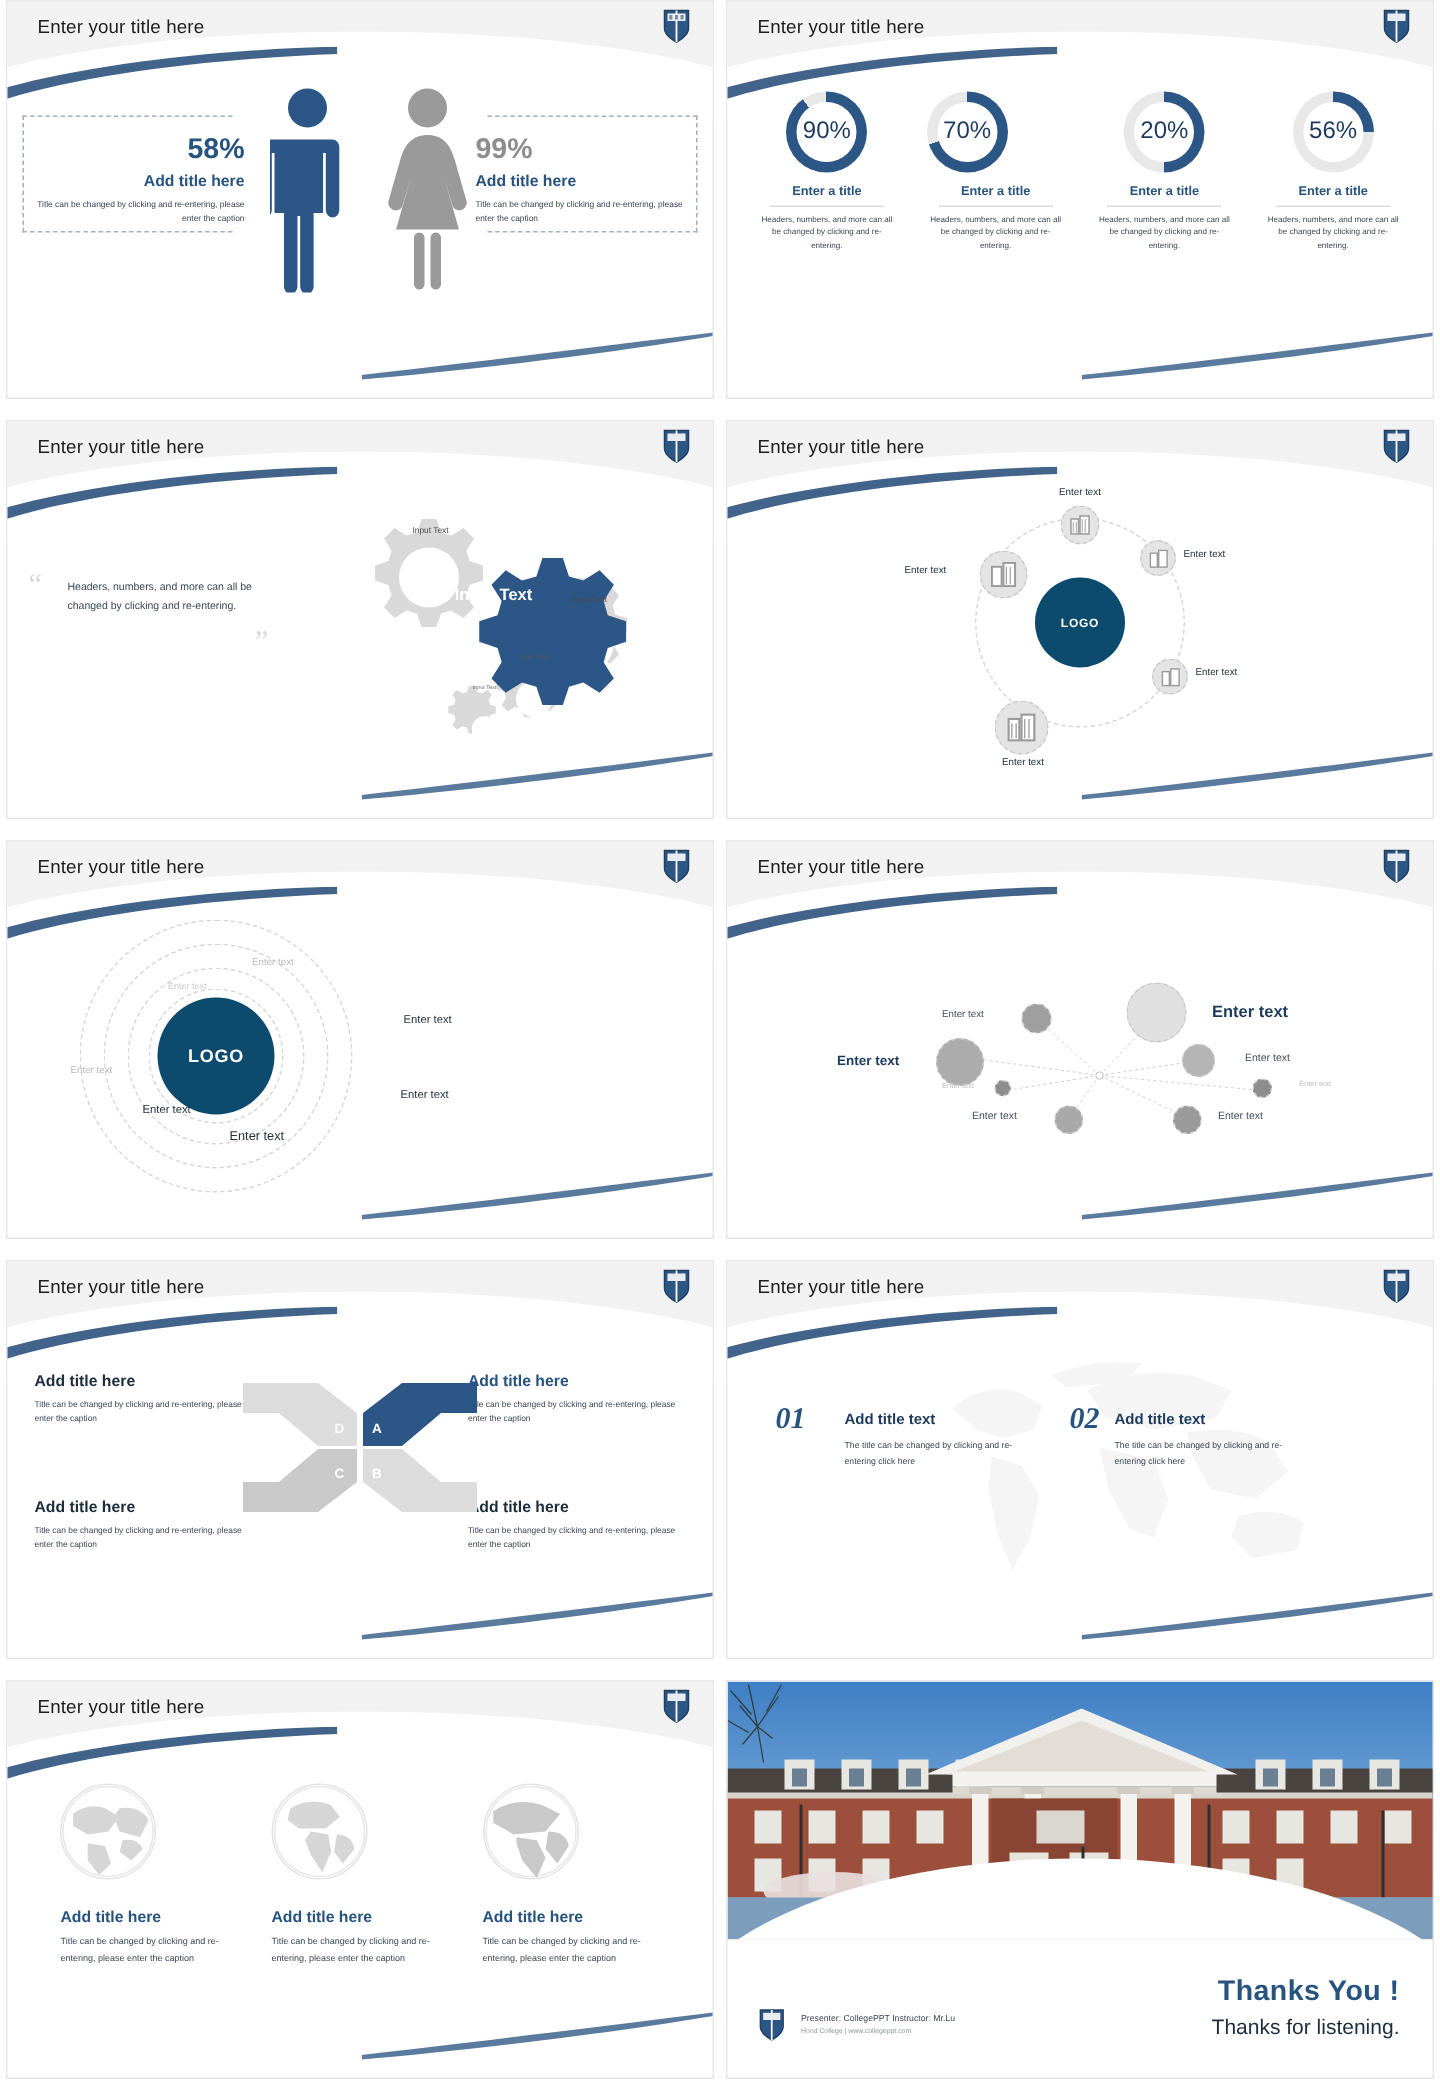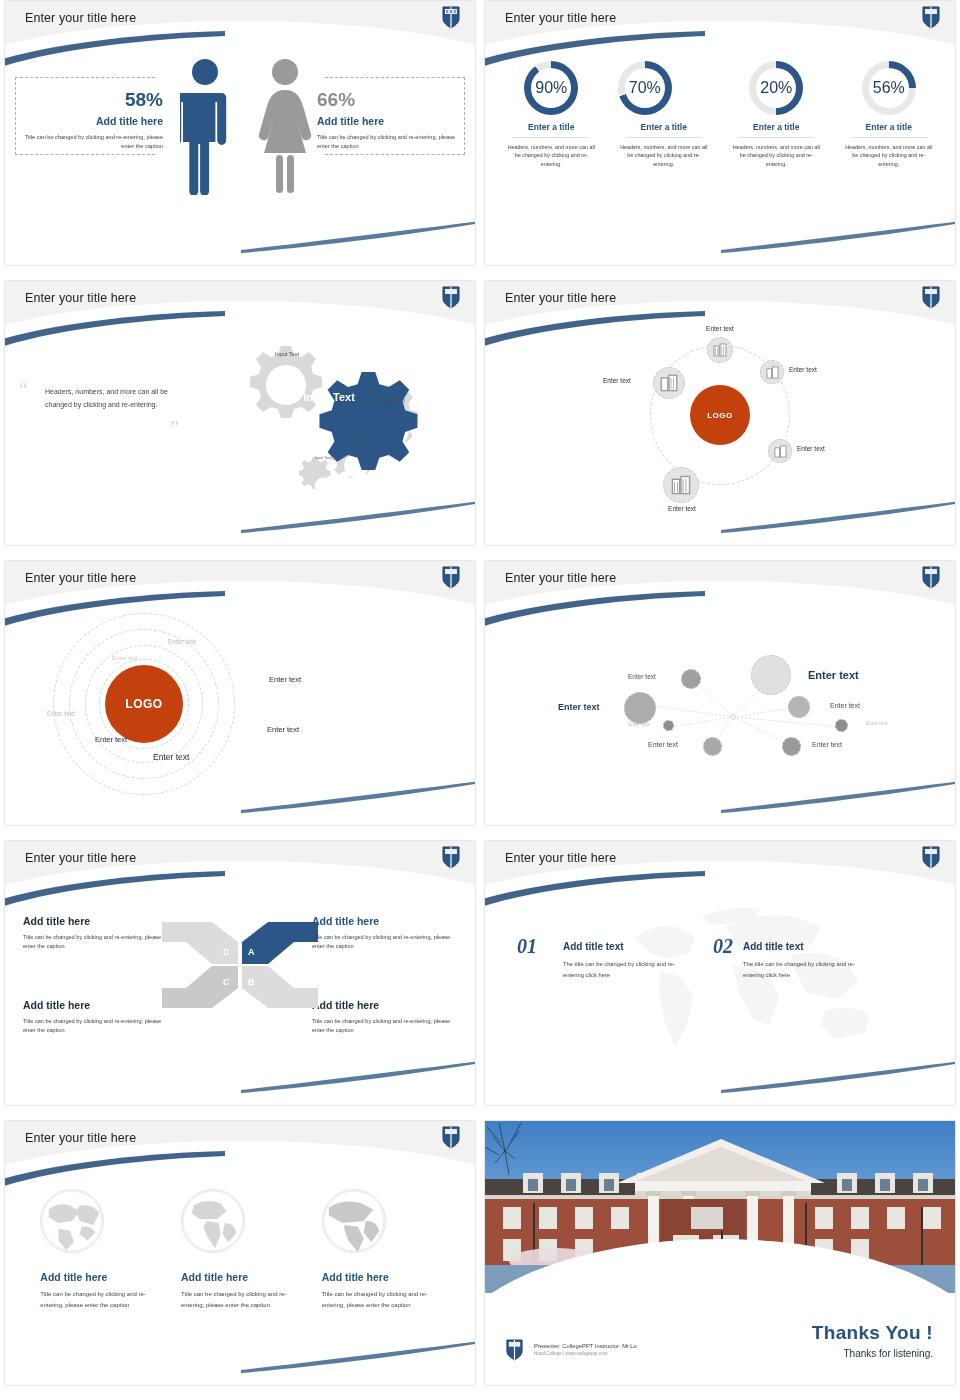--- a/index.html
+++ b/index.html
@@ -74,21 +74,21 @@
     content: ""; position: absolute; inset: 7px; background: #fff; border-radius: 50%;
   }
   .donut span {
     position: absolute; inset: 0; display: flex; align-items: center; justify-content: center;
     font-size: 16px; font-weight: normal; color: #1d3a5c; z-index: 3;
   }
   .rule { width: 76px; height: 1px; background: #dcdcdc; margin: 5px auto; }
 
   
   .hub {
-    border-radius: 50%; background: #c2410c; color: #fff;
+    border-radius: 50%; background: #0c4a6e; color: #fff;
     display: flex; align-items: center; justify-content: center;
     font-weight: bold; letter-spacing: .5px;
   }
   .node {
     border-radius: 50%; background: #e4e4e4; border: 1px dashed #c8c8c8;
     display:flex; align-items:center; justify-content:center;
   }
   .dashring { position: absolute; border: 1px dashed #d5d5d5; border-radius: 50%; }
 
   
@@ -147,21 +147,21 @@
           <rect x="18" y="98" width="7" height="38" rx="3.5" fill="#9a9a9a"></rect>
           <rect x="29" y="98" width="7" height="38" rx="3.5" fill="#9a9a9a"></rect>
         </svg>
 
         <div style="position:absolute;left:18px;top:42px;width:140px;text-align:right;">
           <div class="h-blue pct">58%</div>
           <div class="h-blue" style="font-size:10.5px;margin-top:4px;">Add title here</div>
           <div class="cap" style="font-size:5.6px;margin-top:6px;">Title can be changed by clicking and re-entering, please enter the caption</div>
         </div>
         <div style="position:absolute;right:18px;top:42px;width:140px;">
-          <div class="pct" style="color:#8d8d8d;">66%</div>
+          <div class="pct" style="color:#8d8d8d;">99%</div>
           <div class="h-blue" style="font-size:10.5px;margin-top:4px;">Add title here</div>
           <div class="cap" style="font-size:5.6px;margin-top:6px;">Title can be changed by clicking and re-entering, please enter the caption</div>
         </div>
       </div>
     </div>
     <div class="pagenum">22</div>
   </div>
 
   <div class="cell">
     <div class="slide">
@@ -738,19 +738,19 @@
             <rect x="4" y="4" width="12" height="5" fill="#e9edf2"></rect>
         </svg>
         <div>
           <div style="font-size:5.8px;color:#3a4652;">Presenter: CollegePPT   Instructor: Mr.Lu</div>
           <div style="font-size:4.6px;color:#8a949e;margin-top:2px;">Hood College | www.collegeppt.com</div>
         </div>
       </div>
 
       <div class="thanks">
         <div class="h-blue" style="font-size:19px;letter-spacing:.3px;">Thanks You !</div>
-        <div style="font-size:10px;color:#1d2d3c;margin-top:4px;">Thanks for listening.</div>
+        <div style="font-size:14px;color:#1d2d3c;margin-top:4px;">Thanks for listening.</div>
       </div>
     </div>
 
   </div>
 
 </div>
 
 </body></html>

